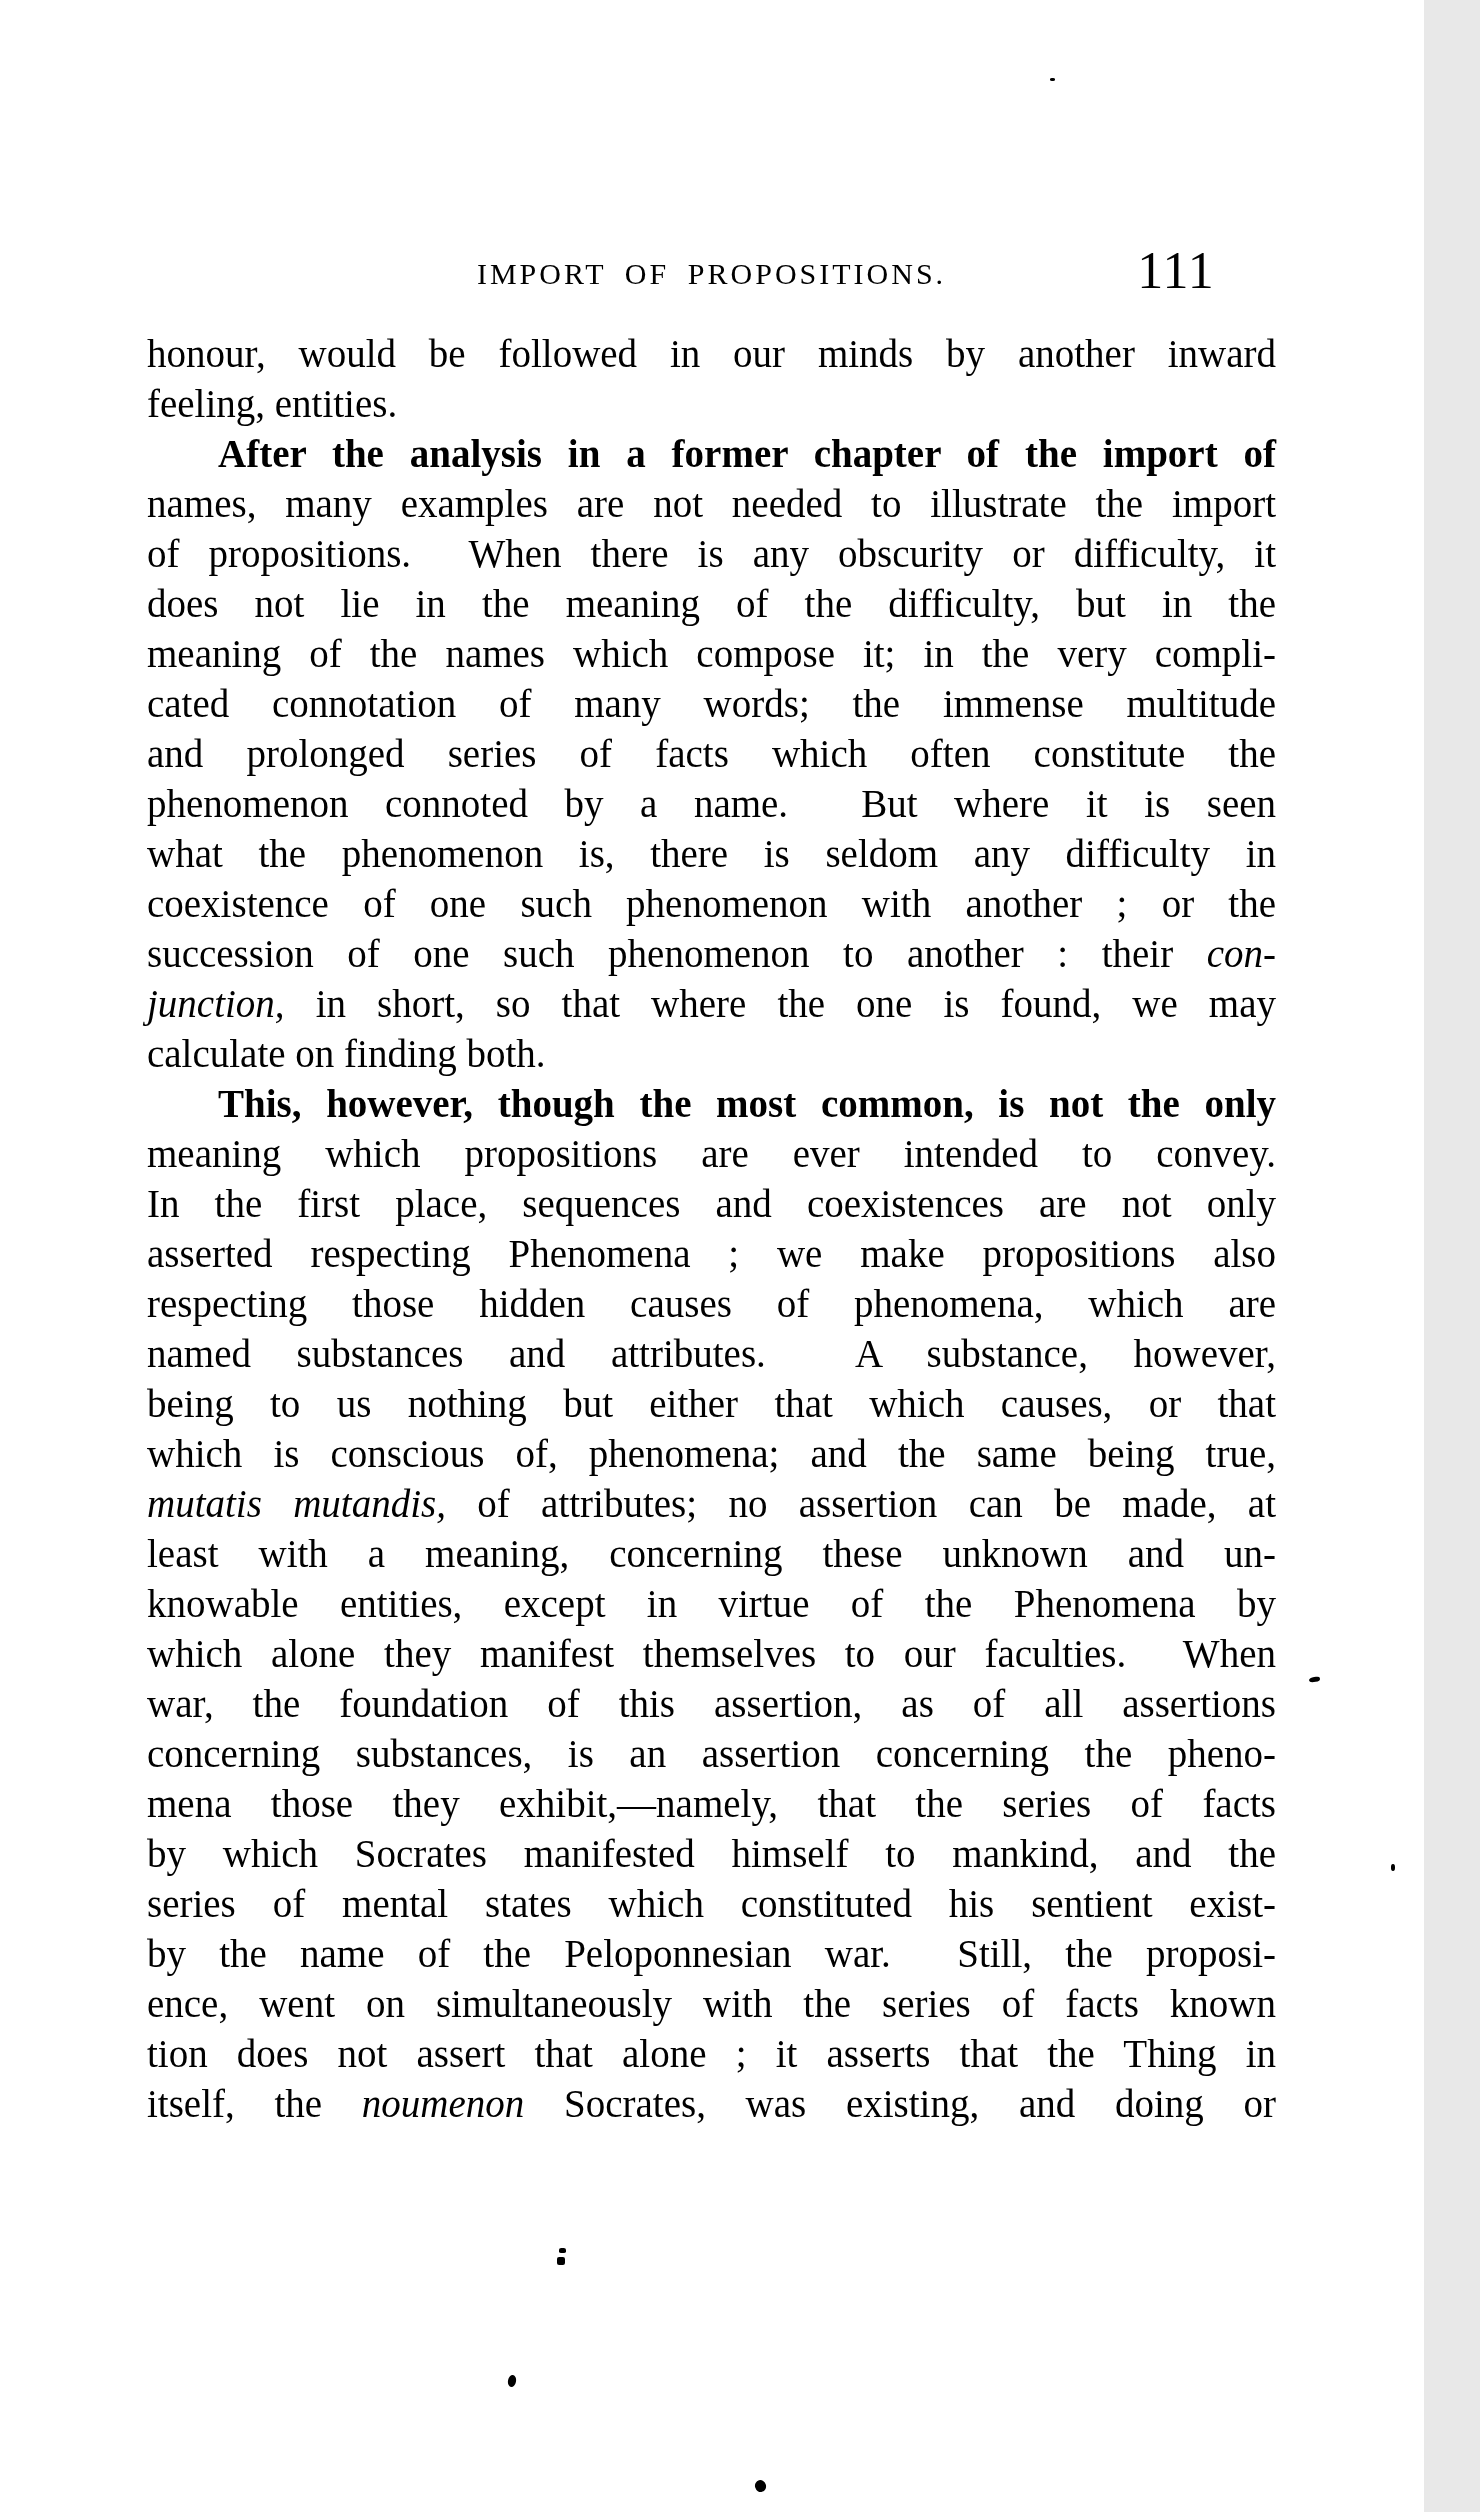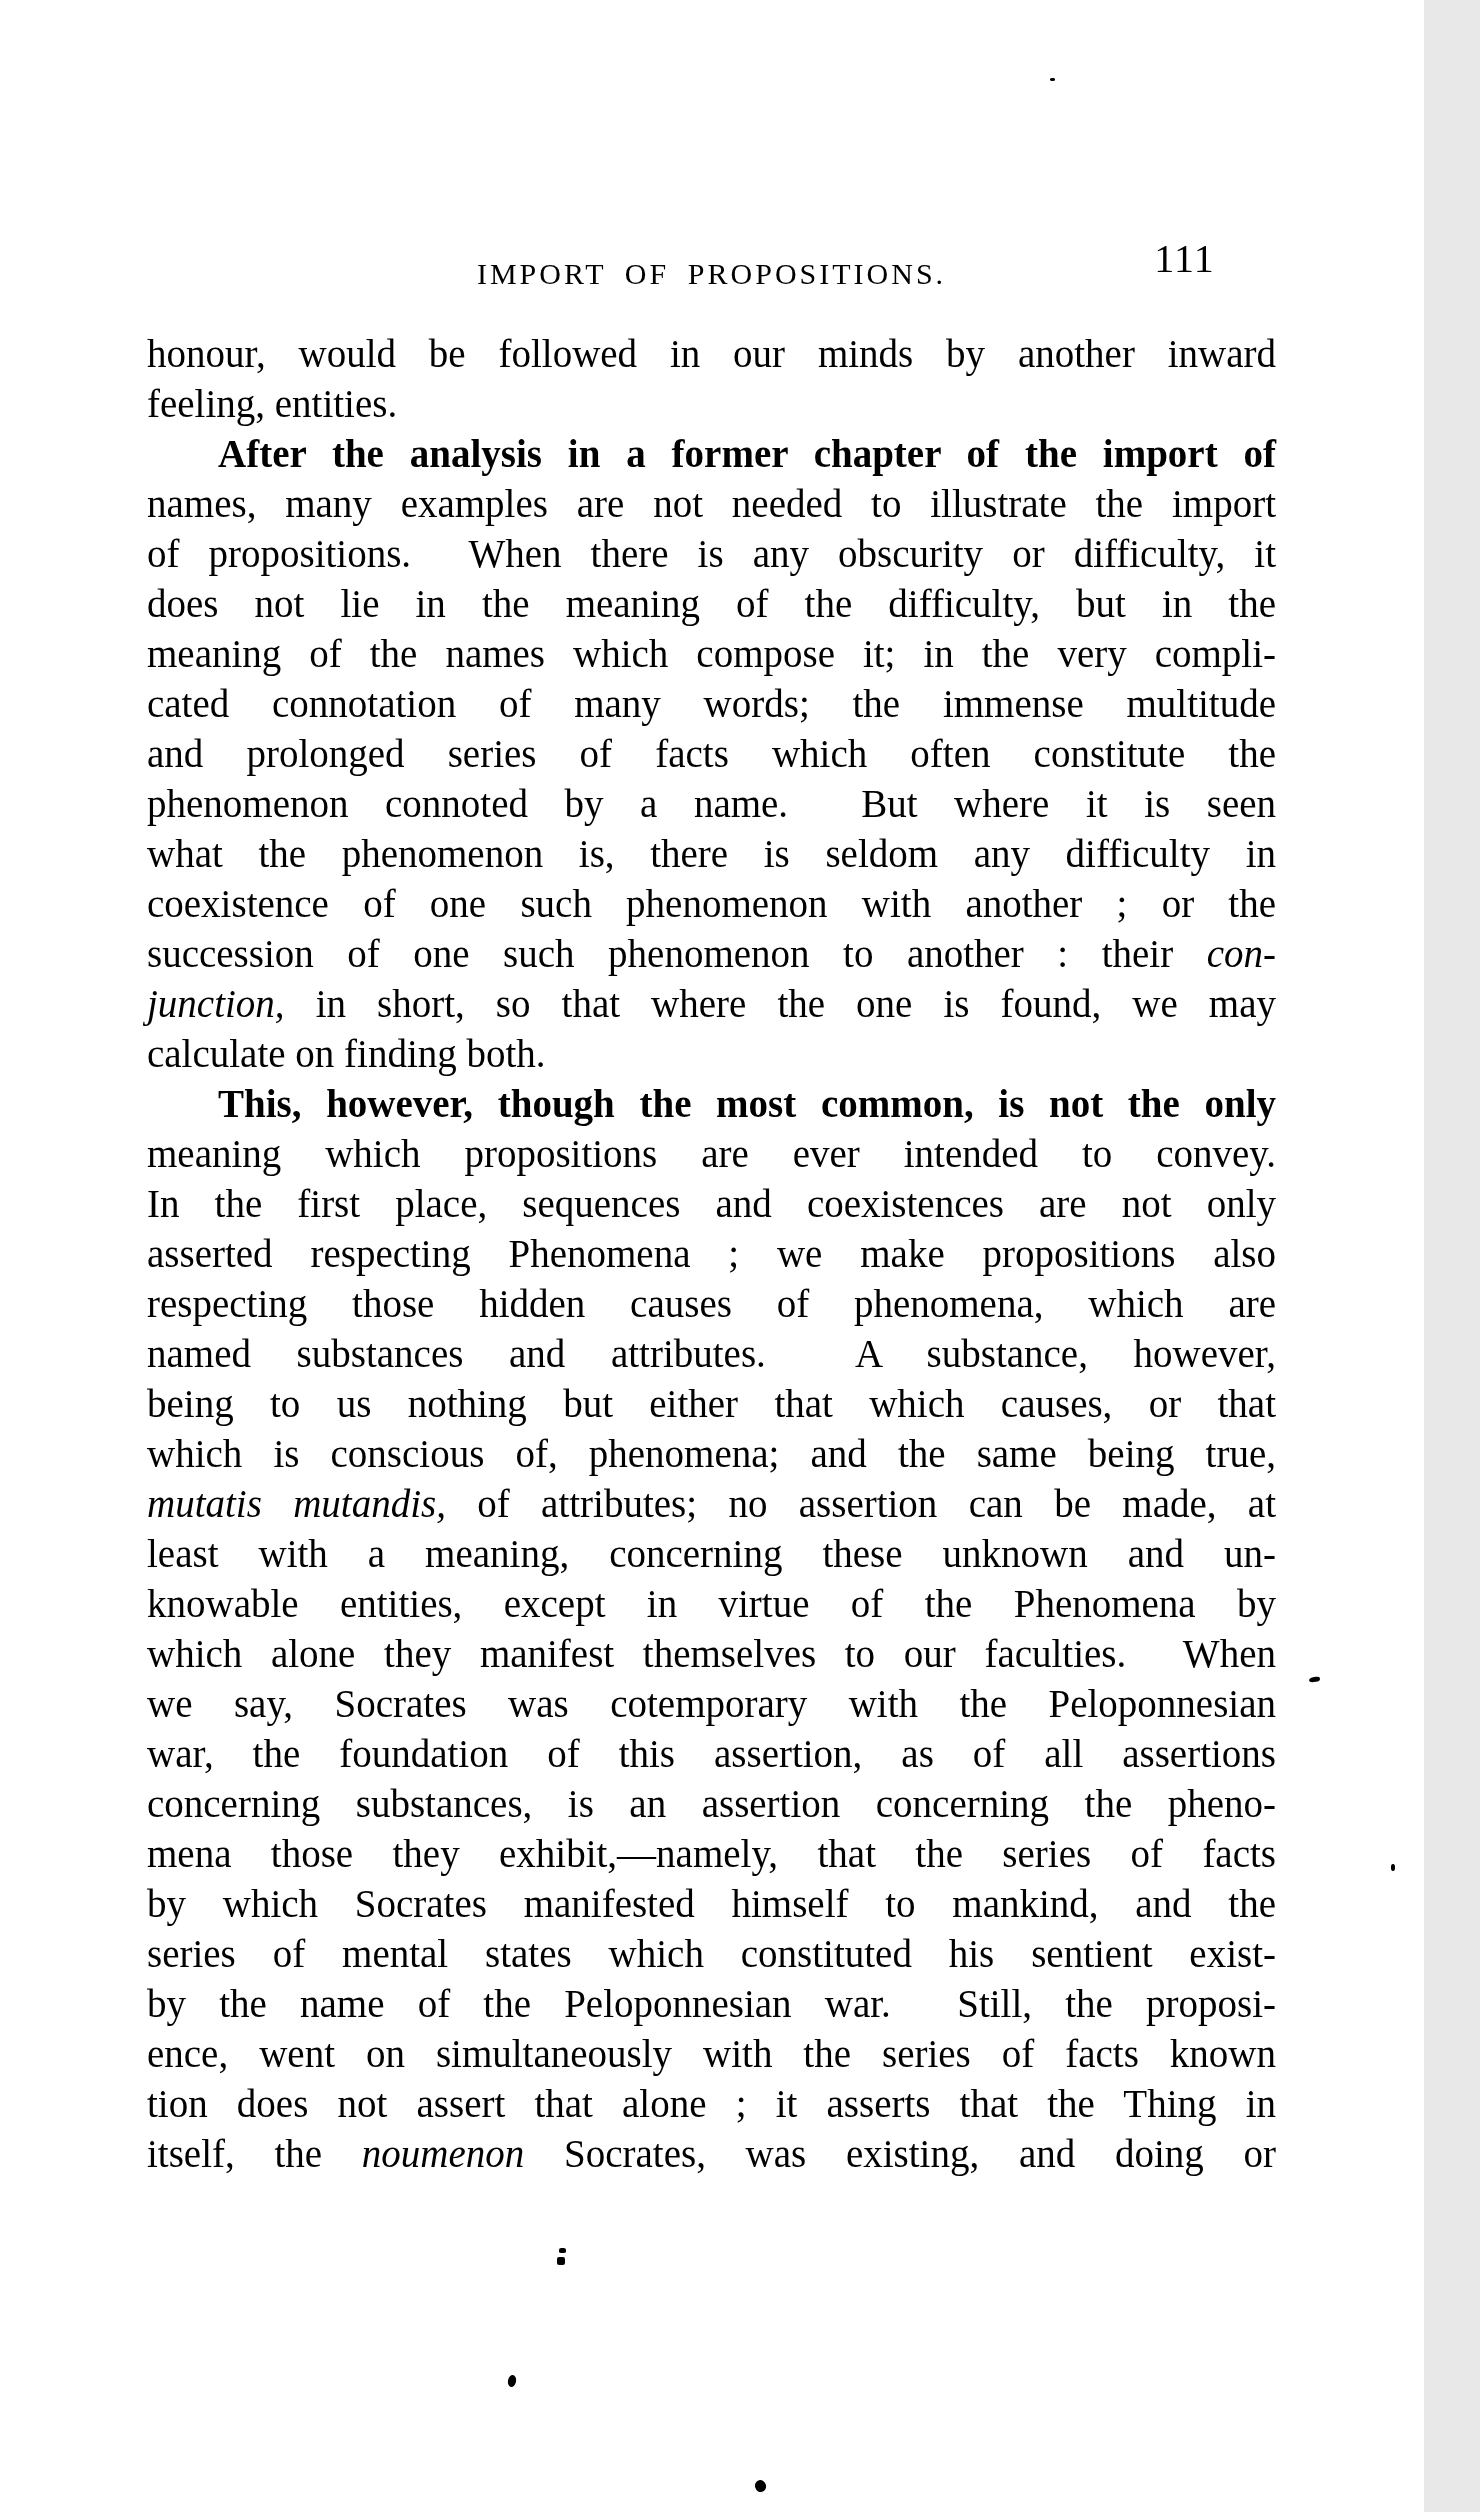--- a/index.html
+++ b/index.html
@@ -19,23 +19,23 @@
     width: 1129px;
     text-align: center;
     font-size: 30px;
     line-height: 36px;
     letter-spacing: 3px;
     word-spacing: 8.3px;
     white-space: nowrap;
   }
   .folio {
     position: absolute;
-    top: 239px;
+    top: 251px;
     right: 209px;
-    font-size: 40px;
+    font-size: 52px;
     line-height: 40px;
     letter-spacing: 1.2px;
   }
   .text-block {
     position: absolute;
     top: 329px;
     left: 147px;
     width: 1129px;
     font-size: 39px;
   }
@@ -85,21 +85,20 @@
       <div class="line"><span>In the first place, sequences and coexistences are not only</span></div>
       <div class="line"><span>asserted respecting Phenomena ; we make propositions also</span></div>
       <div class="line"><span>respecting those hidden causes of phenomena, which are</span></div>
       <div class="line"><span>named substances and attributes.&nbsp; A substance, however,</span></div>
       <div class="line"><span>being to us nothing but either that which causes, or that</span></div>
       <div class="line"><span>which is conscious of, phenomena; and the same being true,</span></div>
       <div class="line"><span class="it">mutatis mutandis,</span><span> of attributes; no assertion can be made, at</span></div>
       <div class="line"><span>least with a meaning, concerning these unknown and un-</span></div>
       <div class="line"><span>knowable entities, except in virtue of the Phenomena by</span></div>
       <div class="line"><span>which alone they manifest themselves to our faculties.&nbsp; When</span></div>
-      <div class="line"><span>we say, Socrates was cotemporary with the Peloponnesian</span></div>
       <div class="line"><span>war, the foundation of this assertion, as of all assertions</span></div>
       <div class="line"><span>concerning substances, is an assertion concerning the pheno-</span></div>
       <div class="line"><span>mena those they exhibit,—namely, that the series of facts</span></div>
       <div class="line"><span>by which Socrates manifested himself to mankind, and the</span></div>
       <div class="line"><span>series of mental states which constituted his sentient exist-</span></div>
       <div class="line"><span>by the name of the Peloponnesian war.&nbsp; Still, the proposi-</span></div>
       <div class="line"><span>ence, went on simultaneously with the series of facts known</span></div>
       <div class="line"><span>tion does not assert that alone ; it asserts that the Thing in</span></div>
       <div class="line"><span>itself, the </span><span class="it">noumenon</span><span> Socrates, was existing, and doing or</span></div>
     </div>

